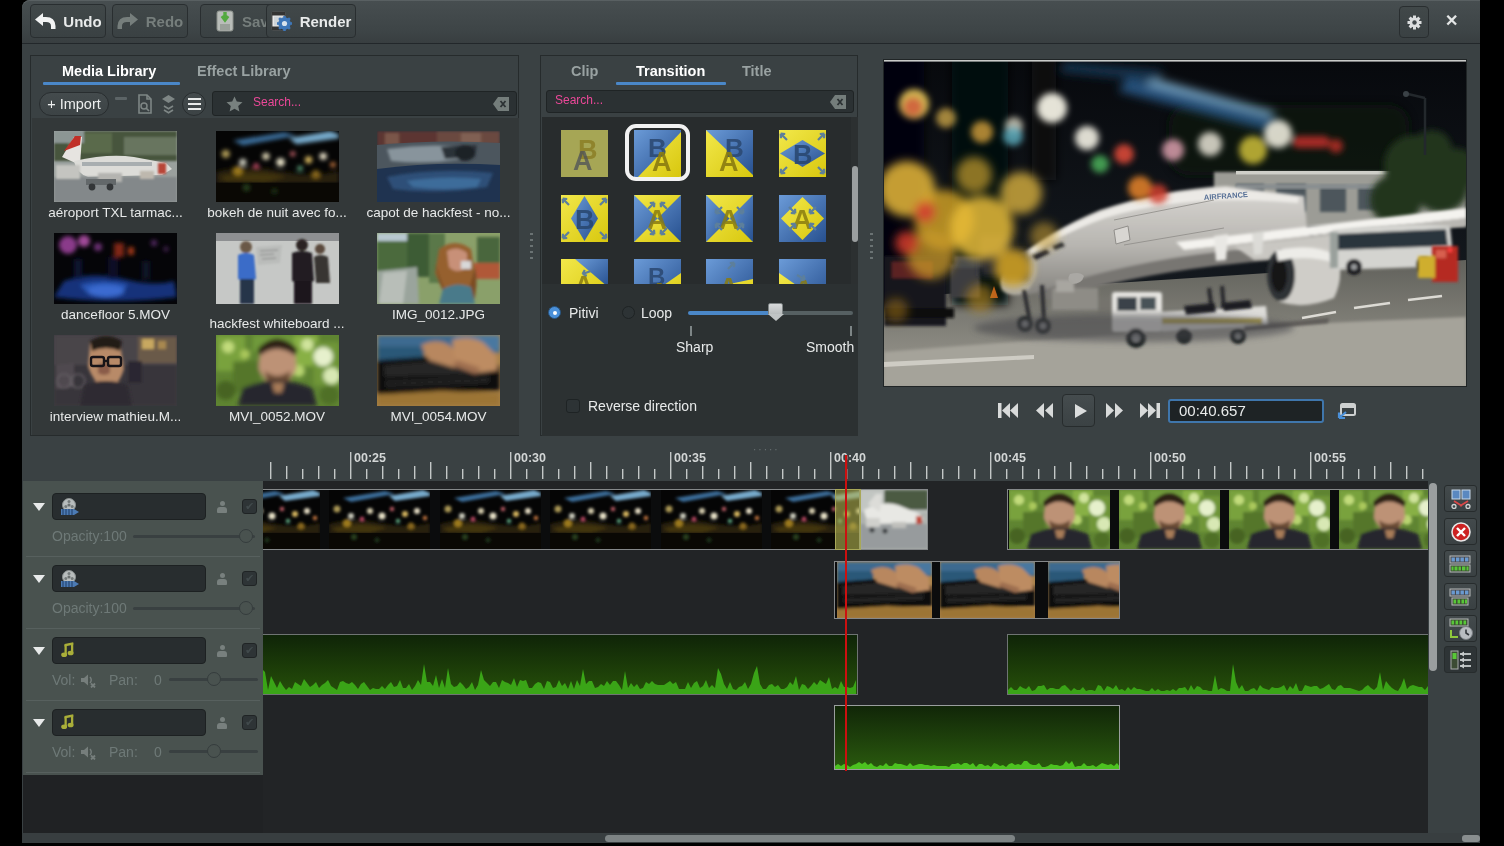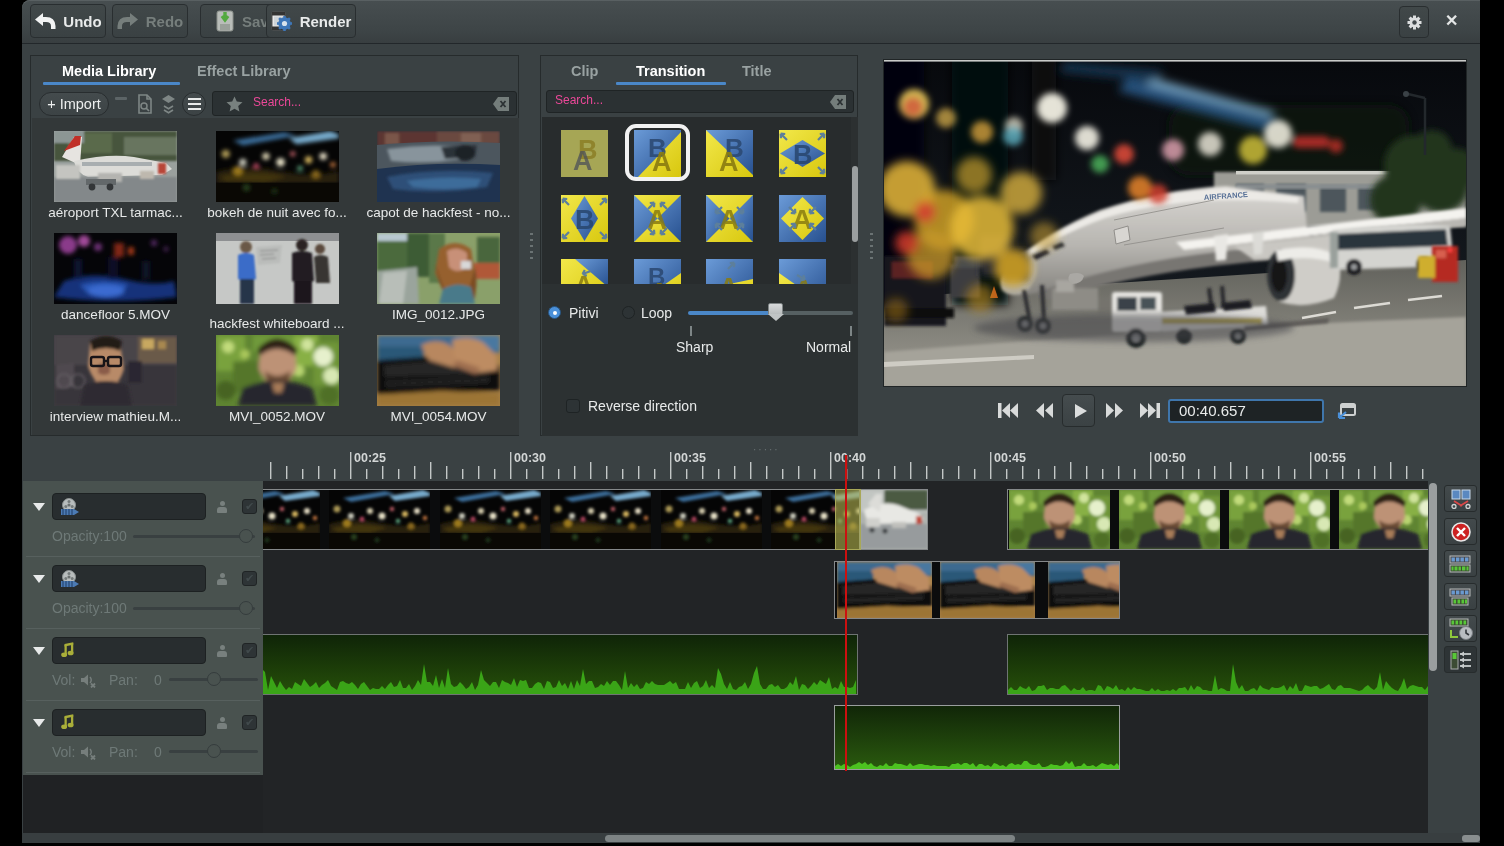--- a/index.html
+++ b/index.html
@@ -586,21 +586,21 @@
       <div class="tlabel" style="left:27px;top:21px;">Pitivi</div>
       <div class="abs" style="left:80px;top:22px;width:13px;height:13px;border-radius:50%;background:#2d3335;border:1px solid #1e2324;"></div>
       <div class="tlabel" style="left:99px;top:21px;">Loop</div>
       <div class="abs" style="left:146px;top:27px;width:87px;height:3.5px;background:#4a87c8;border-radius:2px;"></div>
       <div class="abs" style="left:233px;top:27px;width:78px;height:3.5px;background:#566062;border-radius:2px;"></div>
       <div class="abs" style="left:226px;top:19px;width:15px;height:12px;background:linear-gradient(#d8dadb,#b9bdbe);border:1px solid #7e8485;border-radius:2px 2px 0 0;"></div>
       <div class="abs" style="left:226px;top:30px;width:0;height:0;border-left:8.5px solid transparent;border-right:8.5px solid transparent;border-top:7px solid #c0c4c5;"></div>
       <div class="abs" style="left:148px;top:42px;width:1.5px;height:10px;background:#7d8586;"></div>
       <div class="abs" style="left:308px;top:42px;width:1.5px;height:10px;background:#7d8586;"></div>
       <div class="tlabel" style="left:134px;top:55px;">Sharp</div>
-      <div class="tlabel" style="left:264px;top:55px;">Normal</div>
+      <div class="tlabel" style="left:264px;top:55px;">Smooth</div>
       <div class="abs" style="left:24px;top:115px;width:14px;height:14px;background:#2d3335;border:1px solid #1e2324;border-radius:3px;"></div>
       <div class="tlabel" style="left:46px;top:114px;">Reverse direction</div>
     </div>
   </div>
 
   <div id="preview" class="abs" style="left:861px;top:59px;width:584px;height:328px;background:#0c0f12;border:1px solid #202526;">
     <svg width="582" height="326" viewBox="0 0 582 326">
       <defs>
         <filter id="pb3" x="-60%" y="-60%" width="220%" height="220%">
               <feGaussianBlur stdDeviation="5"></feGaussianBlur>

